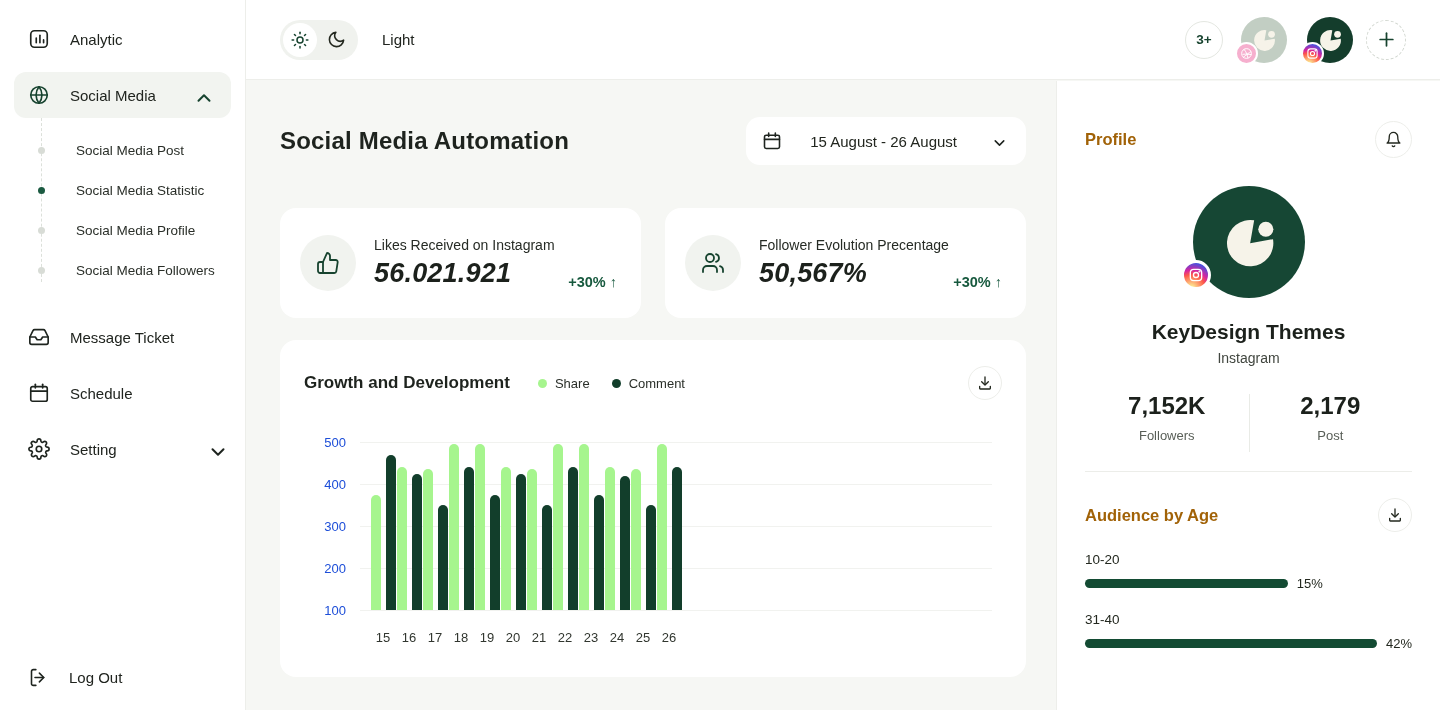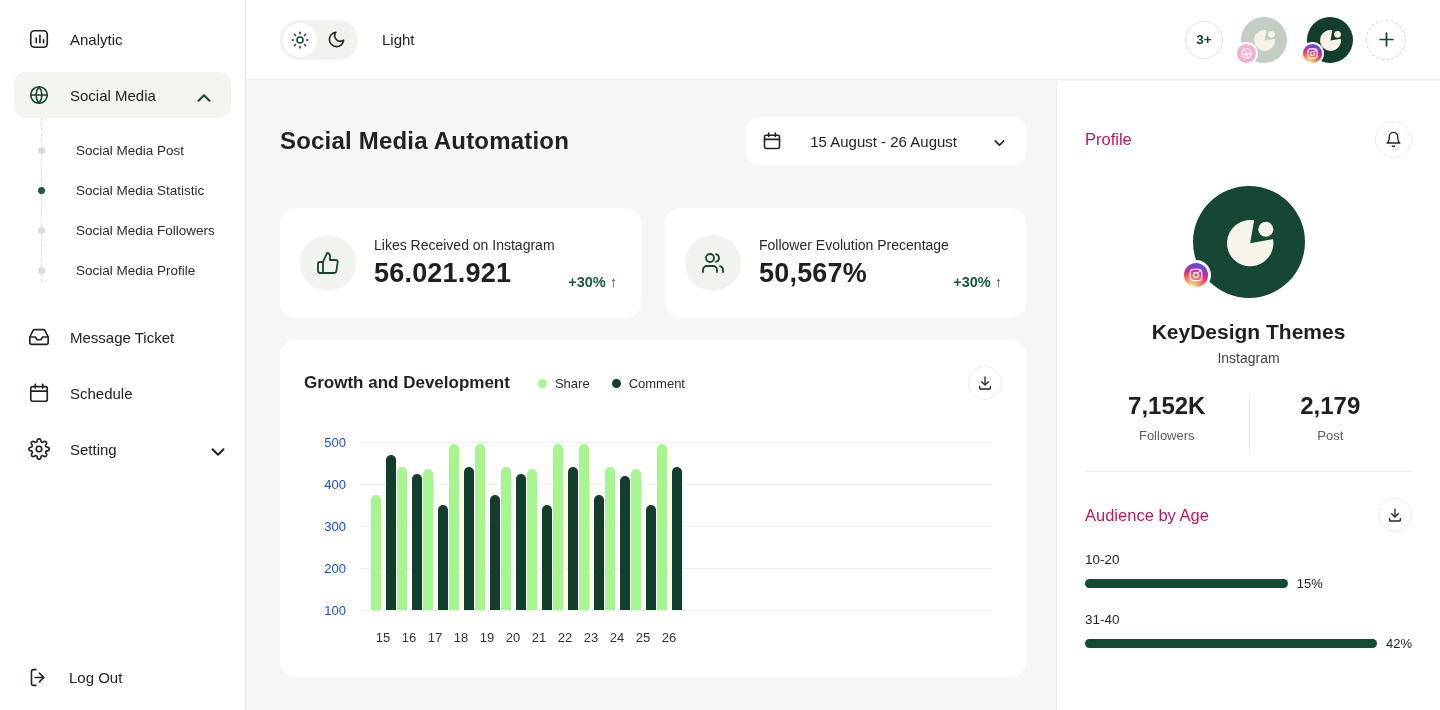--- a/index.html
+++ b/index.html
@@ -53,21 +53,21 @@
   .date-pill svg { width:20px; height:20px; stroke:#1E241F; }
   .date-pill .chev { width:17px; height:17px; margin-left:6px; }
   .date-text { font-size:15px; font-weight:500; color:#22261F; }
 
   .stats-row { display:flex; gap:24px; margin-top:43px; }
   .stat-card { flex:1; height:110px; background:#fff; border-radius:16px; display:flex; align-items:center; padding:0 24px 0 20px; }
   .stat-icon { width:56px; height:56px; border-radius:50%; background:#F1F3EF; display:flex; align-items:center; justify-content:center; flex:0 0 auto; }
   .stat-icon svg { width:24px; height:24px; stroke:#17432F; }
   .stat-body { margin-left:18px; }
   .stat-label { font-size:14px; color:#262B25; }
-  .stat-value { font-size:27px; font-weight:700; letter-spacing:0.2px; margin-top:5px; color:#1C211C; }
+  .stat-value { font-size:27px; font-weight:700; letter-spacing:0.2px; margin-top:5px; color:#1C211C;font-style:italic; }
   .stat-delta { margin-left:auto; align-self:flex-end; margin-bottom:28px; font-size:14.5px; font-weight:600; color:#17593E; }
 
   
   .chart-card { margin-top:22px; height:337px; background:#fff; border-radius:16px; padding:26px 24px 0 24px; }
   .chart-head { display:flex; align-items:center; }
   .chart-title { font-size:17px; font-weight:700; color:#1E231E; }
   .legend { display:flex; align-items:center; gap:22px; margin-left:28px; }
   .legend-item { display:flex; align-items:center; gap:8px; font-size:13px; color:#2A2F29; }
   .legend-dot { width:9px; height:9px; border-radius:50%; }
   .icon-circle-btn { margin-left:auto; width:34px; height:34px; border-radius:50%; border:1px solid #EDEEEA; background:#fff; display:flex; align-items:center; justify-content:center; cursor:pointer; }
@@ -77,21 +77,21 @@
   .gridline { position:absolute; left:0; right:0; height:1px; background:#F1F2EF; }
   .y-label { position:absolute; left:-52px; width:38px; text-align:right; transform:translateY(-50%); font-size:13px; color:#1d4ed8; }
   .groups { position:absolute; inset:0; display:flex; padding:0 16px 0 10px; }
   .group { position:relative; height:100%; width:26px; display:flex; align-items:flex-end; justify-content:center; gap:5px; }
   .bar { width:10px; border-radius:6px 6px 0 0; }
   .xlabel { position:absolute; top:calc(100% + 20px); left:-8px; right:-8px; text-align:center; font-size:13px; color:#31362F; }
 
   
   .rpanel { position:absolute; left:1056px; top:81px; right:0; bottom:0; background:#fff; border-left:1px solid #EDEEEA; padding:40px 28px 0 28px; }
   .rpanel-head { display:flex; align-items:center; justify-content:space-between; }
-  .rpanel-title { font-size:16.5px; font-weight:400; color:#be185d; }
+  .rpanel-title { font-size:16.5px; font-weight:700; color:#a16207; }
   .bell-btn { width:37px; height:37px; border-radius:50%; border:1px solid #EDEEEA; background:#fff; display:flex; align-items:center; justify-content:center; cursor:pointer; }
   .bell-btn svg { width:17px; height:17px; stroke:#23281F; }
   .profile-avatar-wrap { margin:28px auto 0 auto; position:relative; width:112px; height:112px; }
   .profile-avatar { width:112px; height:112px; border-radius:50%; background:#164734; display:flex; align-items:center; justify-content:center; }
   .profile-avatar .logo { width:58px; height:58px; }
   .insta-badge { position:absolute; left:-12px; bottom:8px; width:30px; height:30px; border-radius:50%; border:3px solid #fff; display:flex; align-items:center; justify-content:center; }
   .insta-badge svg { width:16px; height:16px; }
   .profile-name { margin-top:22px; text-align:center; font-size:21px; font-weight:700; color:#1C211C; }
   .profile-platform { margin-top:6px; text-align:center; font-size:14px; color:#41463F; }
   .profile-stats { display:flex; margin-top:26px; position:relative; }
@@ -146,25 +146,25 @@
         <div class="subnav-item">
           <span class="dot"></span>
           <span>Social Media Post</span>
         </div>
         <div class="subnav-item active">
           <span class="dot"></span>
           <span>Social Media Statistic</span>
         </div>
         <div class="subnav-item">
           <span class="dot"></span>
-          <span>Social Media Followers</span>
+          <span>Social Media Profile</span>
         </div>
         <div class="subnav-item">
           <span class="dot"></span>
-          <span>Social Media Profile</span>
+          <span>Social Media Followers</span>
         </div>
       </div>
 
       <div class="nav-item" style="margin-top:10px">
         <span style="display:flex">
           <svg viewBox="0 0 24 24" fill="none" stroke-width="1.8" stroke-linecap="round" stroke-linejoin="round">
             <path d="M22 12h-6l-2 3h-4l-2-3H2"></path>
               <path d="M5.45 5.11 2 12v6a2 2 0 0 0 2 2h16a2 2 0 0 0 2-2v-6l-3.45-6.89A2 2 0 0 0 16.76 4H7.24a2 2 0 0 0-1.79 1.11z"></path>
           </svg>
         </span>

